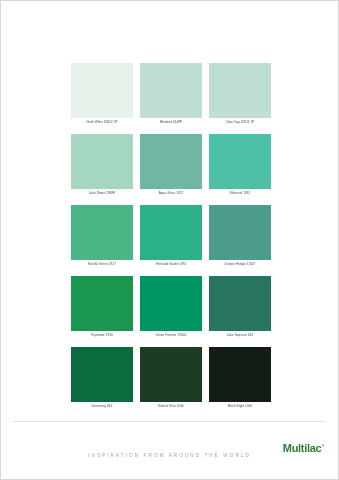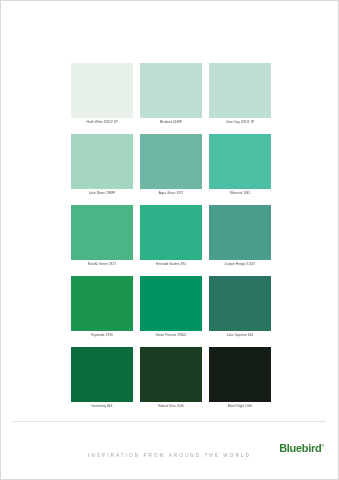--- a/index.html
+++ b/index.html
@@ -181,17 +181,17 @@
           <span class="swatch-chip" style="background-color: rgb(19, 29, 22);"></span>
           <span class="swatch-label">Black Night 1046</span>
         </div>
       </div>
 
     </div>
 
     <div class="footer">
       <div class="footer-rule"></div>
       <div class="tagline">INSPIRATION FROM AROUND THE WORLD</div>
-      <div class="brand" style="color: rgb(46, 125, 50);"><span>Bluebird</span><span class="tm">®</span></div>
+      <div class="brand" style="color: rgb(46, 125, 50);"><span>Multilac</span><span class="tm">®</span></div>
     </div>
 
   </div>
 </div>
 
 </body></html>

